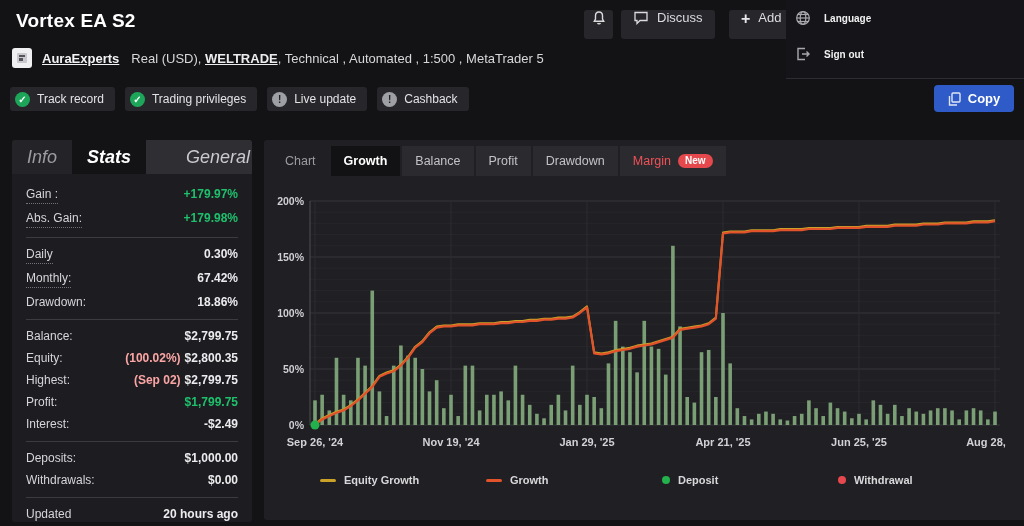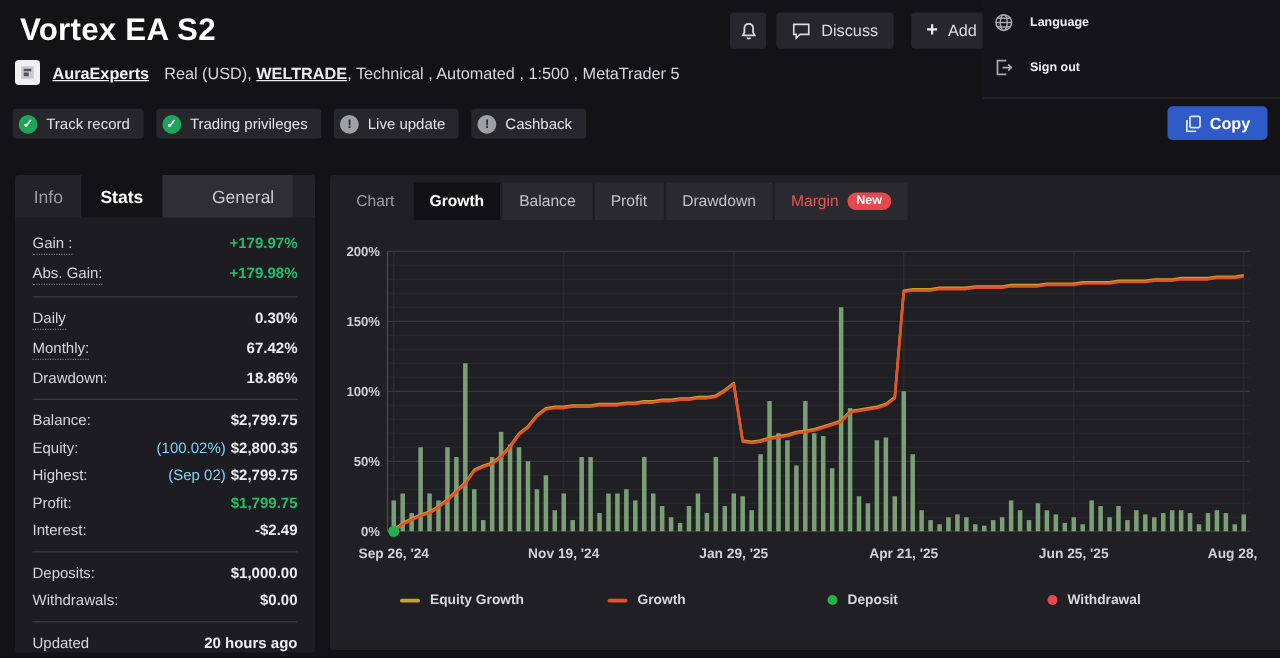--- a/index.html
+++ b/index.html
@@ -1,59 +1,59 @@
 <!DOCTYPE html>
 <html><head>
 <meta charset="utf-8">
 <style>
   * { margin:0; padding:0; box-sizing:border-box; }
   html,body { background:#0d0d10; }
   body { font-family:"Liberation Sans", sans-serif; }
   .page { position:relative; width:1024px; height:526px; background:#131316; overflow:hidden; color:#e6e6e9; }
 
   
-  .page-title { position:absolute; left:16px; top:10px; font-size:25px; font-weight:700; color:#fff; letter-spacing:.2px; }
+  .page-title { position:absolute; left:16px; top:10px; font-size:19px; font-weight:700; color:#fff; letter-spacing:.2px; }
   .account-row { position:absolute; left:12px; top:48px; display:flex; align-items:center; font-size:13px; color:#d8d8db; }
   .avatar { width:20px; height:20px; background:#f0f0f2; border-radius:3px; margin-right:10px; display:flex; align-items:center; justify-content:center; }
   .owner-link { color:#f2f2f4; font-weight:700; text-decoration:underline; margin-right:12px; cursor:pointer; }
   .broker-link { color:#ececef; font-weight:700; text-decoration:underline; cursor:pointer; }
   .badges { position:absolute; left:10px; top:87px; display:flex; gap:10px; }
   .badge { display:flex; align-items:center; gap:7px; background:#27272b; border-radius:3px; height:24px; padding:0 11px 0 5px; font-size:12px; color:#e3e3e6; cursor:pointer; }
   .b-icon { width:15px; height:15px; border-radius:50%; display:flex; align-items:center; justify-content:center; font-size:10px; font-weight:700; }
   .b-icon.ok { background:#1da65a; color:#fff; }
   .b-icon.warn { background:#9fa0a6; color:#232327; }
 
-  .hbtn { position:absolute; top:10px; height:29px; background:#27272b; border:none; border-radius:3px; color:#dcdcdf; font-family:inherit; font-size:13px; display:flex; align-items:center; gap:8px; padding:0 12px; cursor:pointer; }
+  .hbtn { position:absolute; top:10px; height:29px; background:#27272b; border:none; border-radius:3px; color:#dcdcdf; font-family:inherit; font-size:13px; display:flex; gap:8px; padding:0 12px; cursor:pointer; }
   .hbtn svg { flex:none; }
   .btn-bell { left:584px; width:29px; padding:0; justify-content:center; }
   .btn-discuss { left:621px; }
   .btn-add { left:729px; width:70px; overflow:hidden; }
   .plus-glyph { font-size:16px; font-weight:700; color:#e8e8ea; }
 
   .user-menu { position:absolute; left:786px; top:0; width:238px; height:79px; background:#151519; border-bottom:1px solid #2c2c31; z-index:5; }
   .menu-item { display:flex; align-items:center; gap:13px; height:36px; padding-left:9px; cursor:pointer; }
   .menu-label { font-size:10px; font-weight:700; color:#f0f0f2; }
   .menu-icon { color:#a8a8ae; display:flex; }
 
   .copy-btn { position:absolute; left:934px; top:85px; width:80px; height:27px; background:#2e5bc7; border:none; border-radius:4px; color:#ffffff; font-family:inherit; font-size:13px; font-weight:700; display:flex; align-items:center; justify-content:center; gap:7px; cursor:pointer; }
 
   
   .stats-panel { position:absolute; left:12px; top:140px; width:240px; height:382px; background:#1d1d21; border-radius:3px; overflow:hidden; }
   .stats-tabs { display:flex; background:#242428; height:34px; }
-  .stats-tabs .tab { padding:0 15px; display:flex; align-items:center; font-size:14px; color:#9b9ba1; cursor:pointer; }
+  .stats-tabs .tab { padding:0 15px; display:flex; align-items:center; font-size:18px; color:#9b9ba1; cursor:pointer;font-style:italic; }
   .stats-tabs .tab.active { background:#131316; color:#fff; font-weight:700; }
   .stats-tabs .tab.alt { background:#2e2e33; color:#c9c9ce;padding-left:40px; }
   .stats-body { padding:4px 14px 0 14px; }
   .stat-group { padding:5px 0 6px 0; }
   .stat-group + .stat-group { border-top:1px solid #3b3b41; }
   .stat-row { display:flex; justify-content:space-between; align-items:baseline; padding:3.5px 0; font-size:12px; line-height:15px; }
   .stat-label { color:#d6d6da; }
   .stat-label.dotted { border-bottom:1px dotted #72727a; padding-bottom:1px; }
   .stat-value { color:#ececef; font-weight:700; }
-  .stat-value .pre { color:#7dd3fc; font-weight:400; margin-right:4px; }
+  .stat-value .pre { color:#fca5a5; font-weight:700; margin-right:4px; }
   .stat-value.green { color:#1ec06c; }
 
   
   .chart-panel { position:absolute; left:264px; top:140px; width:868px; height:380px; background:#202024; border-radius:3px; overflow:hidden; }
   .chart-tabs { display:flex; gap:2px; padding:6px 0 0 8px; height:36px; }
   .chart-tabs .tab { padding:0 13px; display:flex; align-items:center; gap:7px; font-size:12.5px; color:#c2c2c7; background:#2b2b2f; cursor:pointer; }
   .chart-tabs .tab.active { background:#121215; color:#fff; font-weight:700; }
   .chart-tabs .tab.inactive-first { background:transparent; color:#9b9ba1; }
   .chart-tabs .tab.red { color:#ef5158; }
   .new-pill { background:#e5484d; color:#fff; font-size:10px; font-weight:700; border-radius:8px; padding:2px 7px; line-height:1; }

